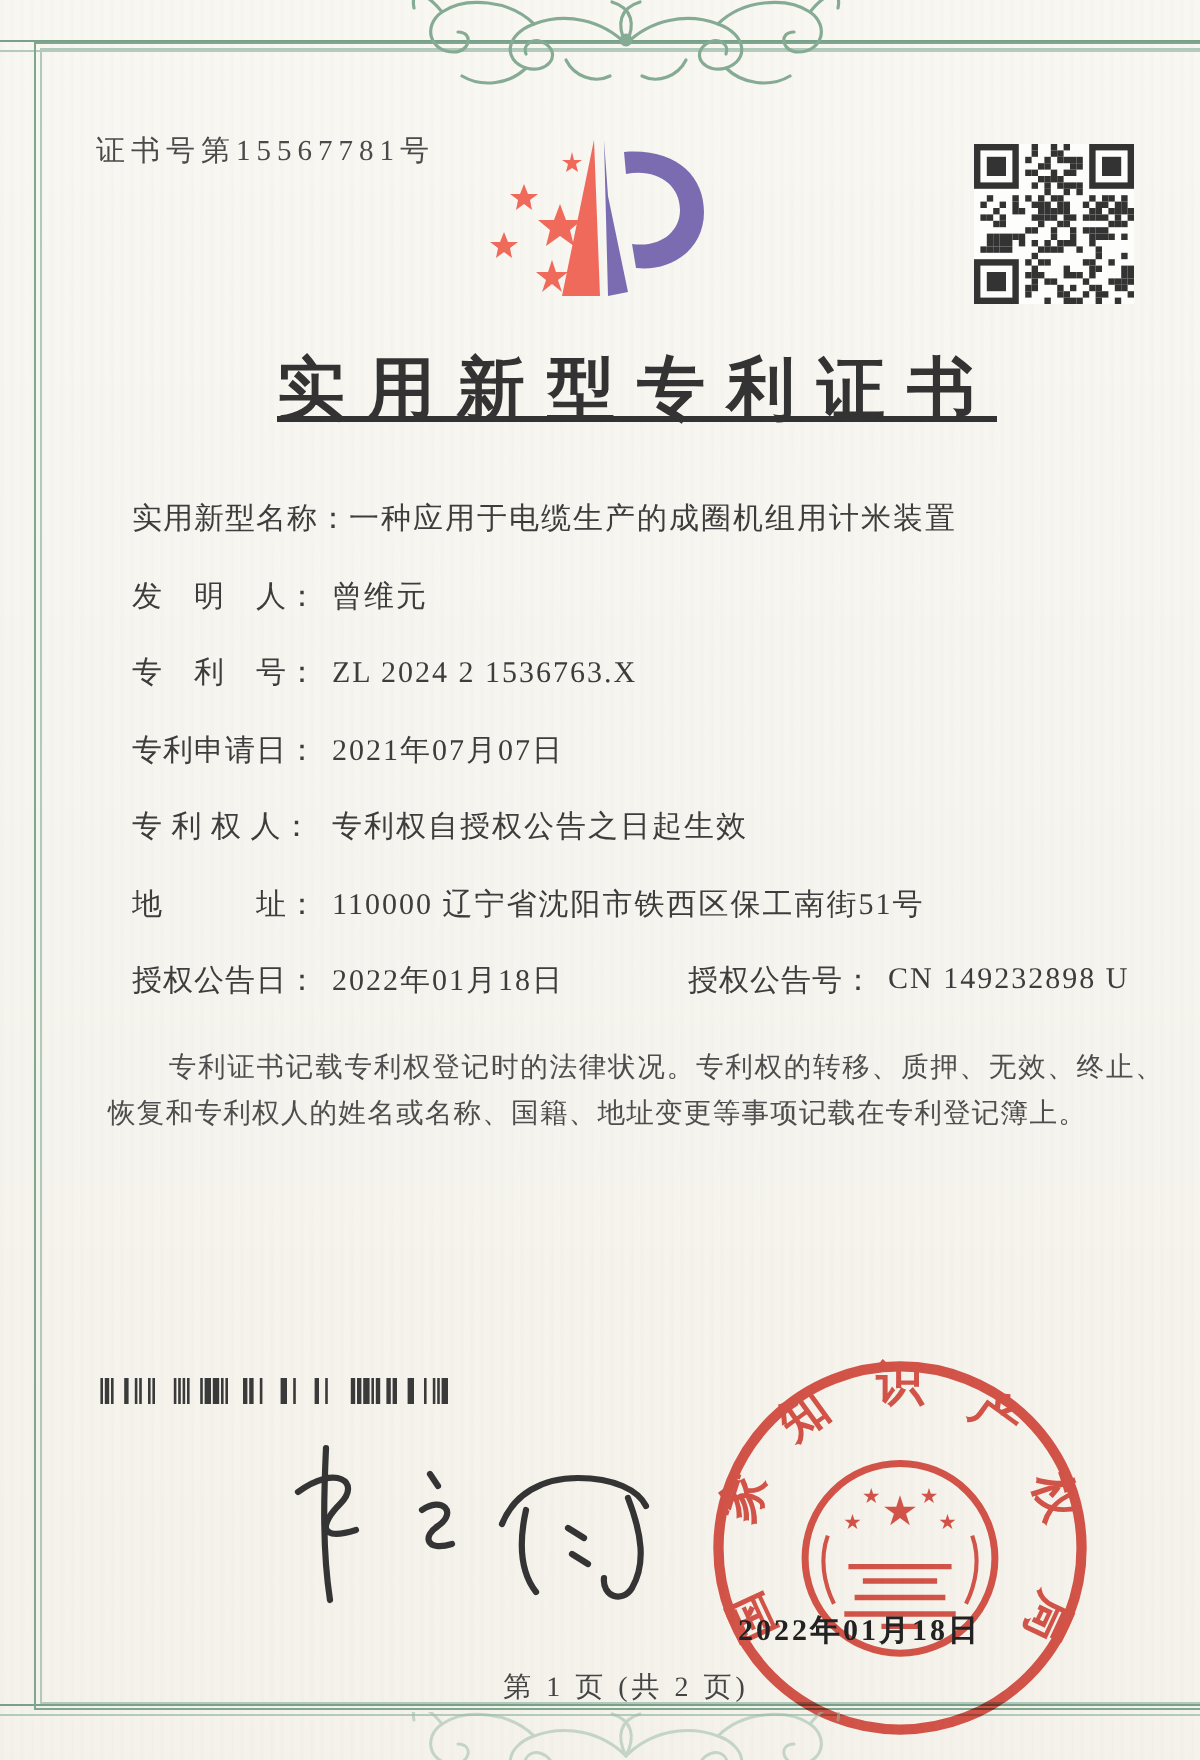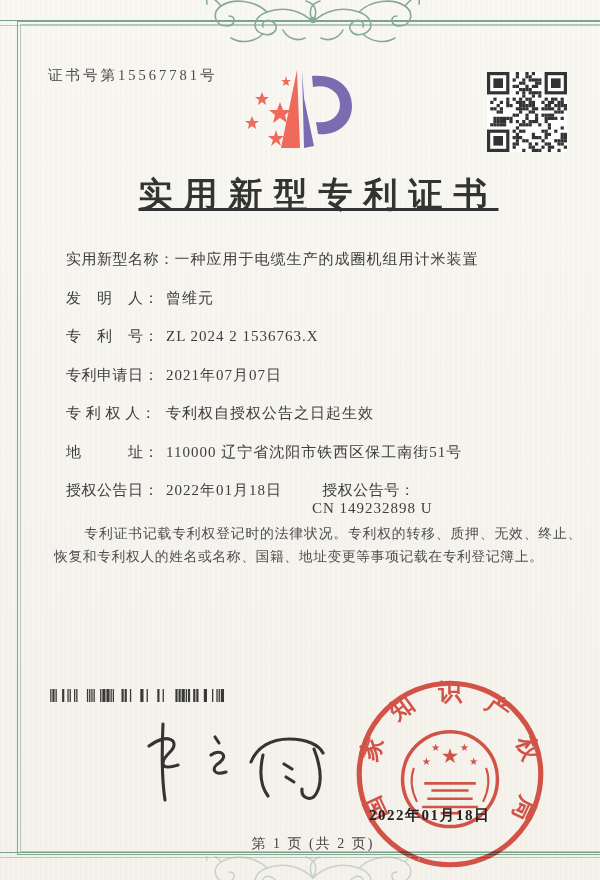--- a/index.html
+++ b/index.html
@@ -27,21 +27,21 @@
   .logo{position:absolute;left:240px;top:64px;}
   .qr{position:absolute;left:487px;top:72px;background:#fdfdfb;}
   .title{position:absolute;left:0;right:0;top:172px;text-align:center;
         font-size:34px;font-weight:bold;color:#333;letter-spacing:11px;text-indent:11px;text-decoration:underline;}
   
   .fields{position:absolute;left:66px;right:40px;top:250px;}
   .frow{display:flex;align-items:baseline;height:38.5px;font-size:15px;color:#3d3d3d;}
   .flabel{flex:0 0 auto;min-width:100px;letter-spacing:.5px;white-space:pre;}
   .fvalue{letter-spacing:1px;white-space:pre;}
   .frow.split .pair{display:flex;align-items:center;}
-  .frow.split .pair.right{margin-left:30px;flex-direction:column;}
+  .frow.split .pair.right{margin-left:62px;}
   
   .paras{position:absolute;left:54px;right:44px;top:522px;}
   .paras p{margin:0;font-size:13.8px;line-height:1.68;color:#4e4e4e;
         text-indent:2.2em;letter-spacing:.6px;text-align:justify;}
   
   .barcode{position:absolute;left:48px;top:689px;}
   
   .signer{position:absolute;left:55px;top:735px;font-size:16px;color:#333;line-height:1.9;}
   .signature{position:absolute;left:118px;top:716px;}
   

